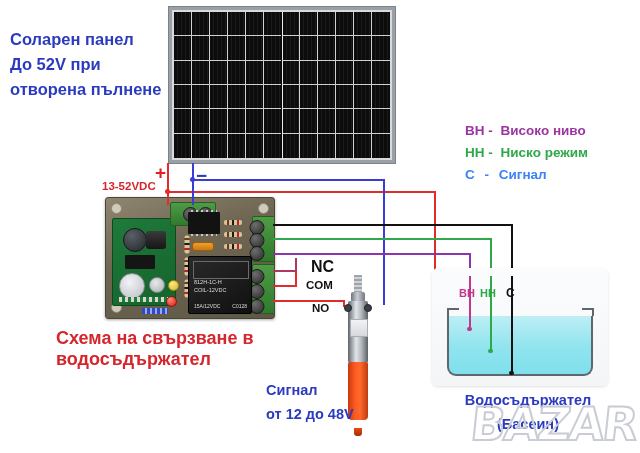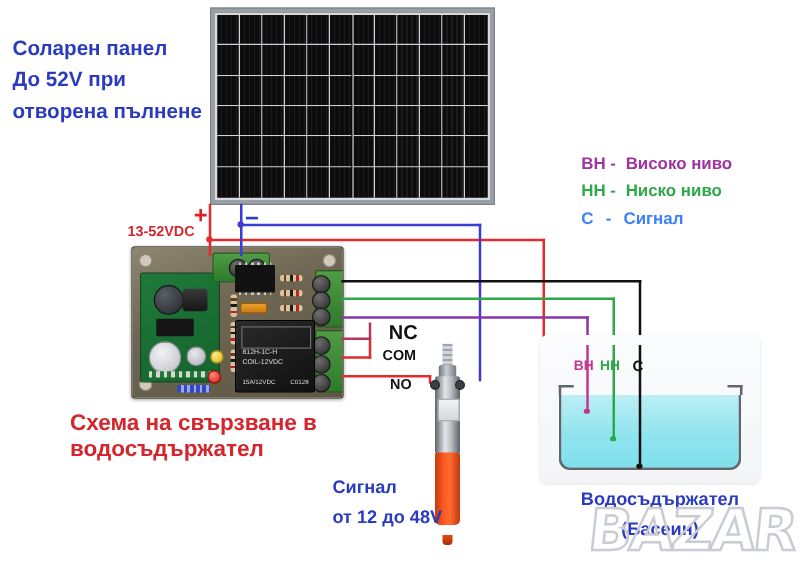--- a/index.html
+++ b/index.html
@@ -424,21 +424,21 @@
 
   <div class="abs" id="legend">
     <div class="row r1">
       <span class="key">ВН</span>
       <span>-</span>
       <span style="padding-left:4px">Високо ниво</span>
     </div>
     <div class="row r2">
       <span class="key">НН</span>
       <span>-</span>
-      <span style="padding-left:4px">Ниско ниво</span>
+      <span style="padding-left:4px">Ниско режим</span>
     </div>
     <div class="row r3">
       <span class="key">С</span>
       <span style="padding-left:5px">-</span>
       <span style="padding-left:6px">Сигнал</span>
     </div>
   </div>
 
   <div class="abs" id="pump">
     <div class="cable"></div>

